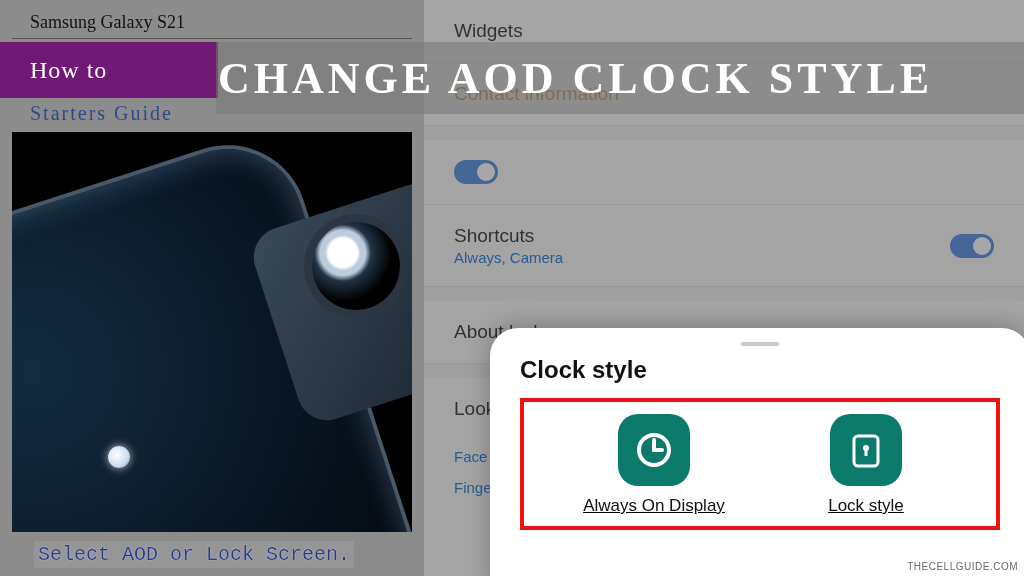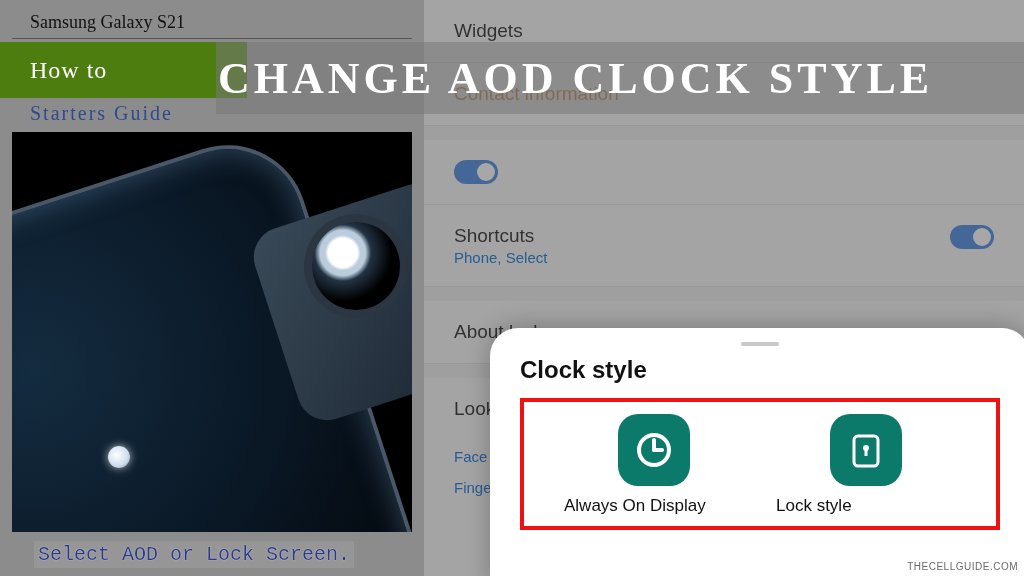--- a/index.html
+++ b/index.html
@@ -22,21 +22,21 @@
     }
     .dim-overlay-right {
       position: absolute;
       left: 424px; top: 0; right: 0; bottom: 0;
       background: rgba(80,80,80,0.5);
       pointer-events: none;
     }
     .setting-row {
       display: flex;
       justify-content: space-between;
-      align-items: flex-start;
+      align-items: center;
       padding: 20px 30px;
       border-bottom: 1px solid #e0e0e0;
     }
     .setting-title { font-size: 19px; color: #111; font-weight: 400; }
     .setting-sub { font-size: 15px; color: #0066d6; margin-top: 2px; }
     .tog {
       width: 44px; height: 24px; background: #3a7fe0; border-radius: 12px;
       position: relative;
     }
     .tog::after {
@@ -60,22 +60,22 @@
     }
     .separator-top {
       position: absolute;
       left: 12px; top: 38px; width: 400px; height: 1px;
       background: #555;
     }
 
     
     .title-band-yellow {
       position: absolute;
-      left: 0; top: 42px; width: 247px; height: 56px;
-      background: #4d7c0f;
+      left: 0; top: 42px; width: 218px; height: 56px;
+      background: #701a75;
       display: flex; align-items: center;
       padding-left: 30px;
     }
     .title-band-yellow span {
       font-family: Georgia, serif;
       font-size: 24px; color: #fff; letter-spacing: 1px;
     }
     .title-band-gray {
       position: absolute;
       left: 216px; top: 42px; right: 0; height: 72px;
@@ -161,21 +161,21 @@
       margin: 0 auto 10px;
     }
     .popup-title {
       font-size: 24px; font-weight: 600; color: #111; margin-bottom: 14px;
     }
     .red-box {
       border: 4px solid #ef1212;
       padding: 12px 40px 10px;
       display: flex; justify-content: space-between;
     }
-    .opt { text-align: left; width: 180px; }
+    .opt { text-align: center; width: 180px; text-decoration: underline; }
     .opt-icon {
       width: 72px; height: 72px; background: #0c7a6a; border-radius: 20px;
       margin: 0 auto 10px;
       display: flex; align-items: center; justify-content: center;
     }
     .opt-label { font-size: 17px; color: #111; }
 
     .watermark {
       position: absolute;
       right: 6px; bottom: 4px;
@@ -199,21 +199,21 @@
         <div class="setting-title" style="color:#c66a00">Contact information</div>
       </div>
     </div>
     <div class="sect-gap"></div>
     <div class="setting-row">
       <div class="tog"></div>
     </div>
     <div class="setting-row">
       <div>
         <div class="setting-title">Shortcuts</div>
-        <div class="setting-sub">Phone, Select</div>
+        <div class="setting-sub">Always, Camera</div>
       </div>
       <div class="tog"></div>
     </div>
     <div class="sect-gap"></div>
     <div class="setting-row">
       <div>
         <div class="setting-title">About lock screen</div>
       </div>
     </div>
     <div class="sect-gap"></div>

